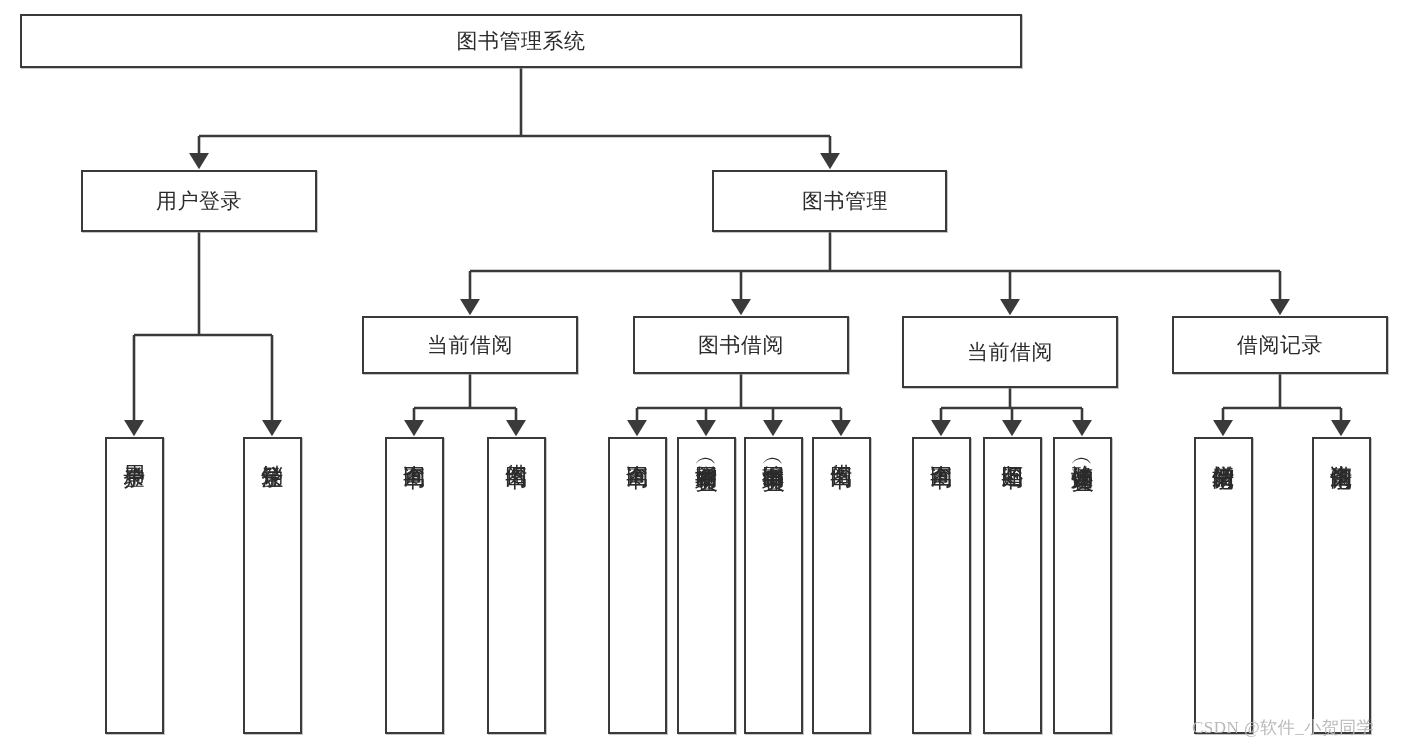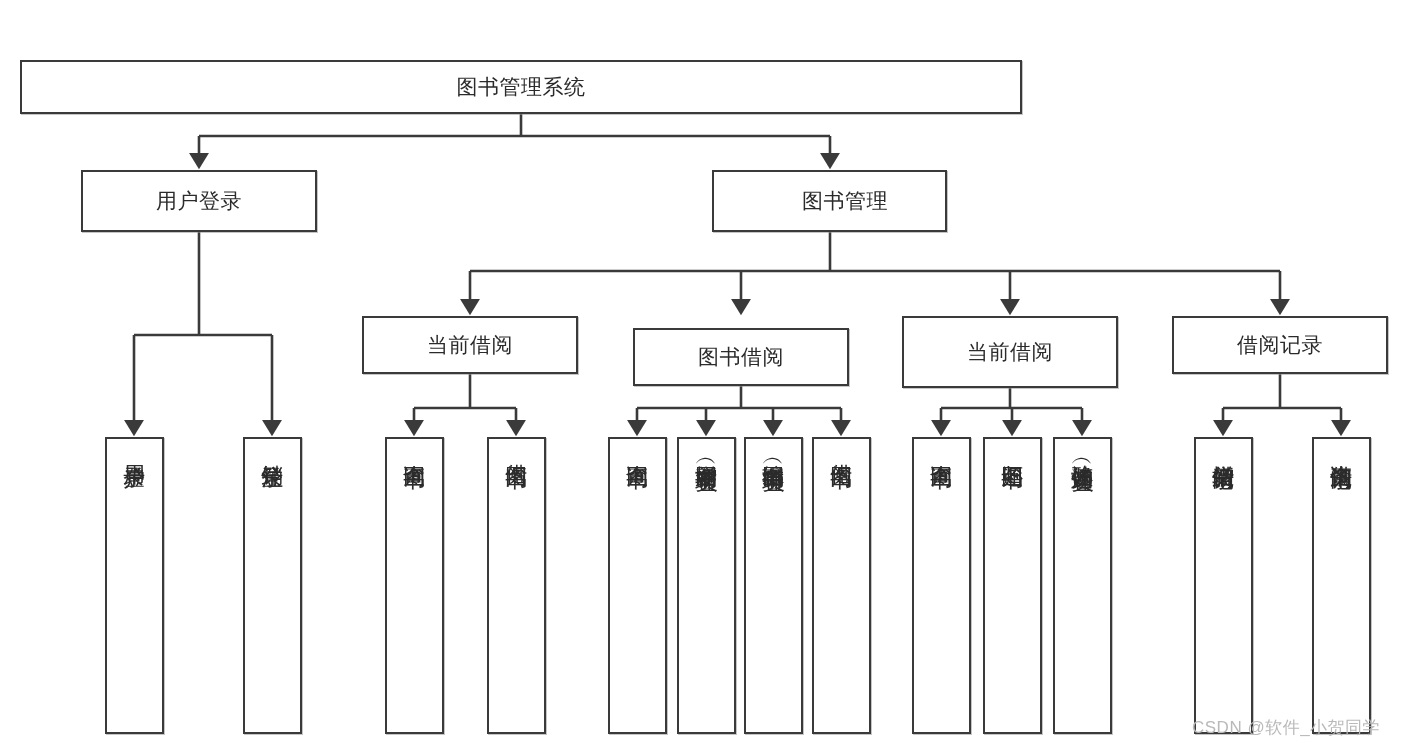--- a/index.html
+++ b/index.html
@@ -60,21 +60,21 @@
     letter-spacing: 1px;
   }
   #watermark {
     position: absolute;
     left: 1192px;
     top: 716px;
     font-size: 17px;
     color: #b9b9b9;
     white-space: nowrap;
     letter-spacing: 0.5px;
-    font-family: Liberation Sans, sans-serif;
+    font-family: Liberation Serif, serif;
   }
 </style>
 </head>
 <body>
 
 <div id="diagram-root">
 
   <svg id="edge-layer" viewBox="0 0 1405 747" width="1405" height="747" xmlns="http://www.w3.org/2000/svg">
     <defs>
       <marker id="arrowhead" markerWidth="9" markerHeight="9" refX="3.2" refY="4.5" orient="auto" markerUnits="strokeWidth">
@@ -112,33 +112,33 @@
         <line x1="1012" y1="408" x2="1012" y2="428" marker-end="url(#arrowhead)"></line>
         <line x1="1082" y1="408" x2="1082" y2="428" marker-end="url(#arrowhead)"></line>
         <line x1="1280" y1="374" x2="1280" y2="408"></line>
         <line x1="1223" y1="408" x2="1341" y2="408"></line>
         <line x1="1223" y1="408" x2="1223" y2="428" marker-end="url(#arrowhead)"></line>
         <line x1="1341" y1="408" x2="1341" y2="428" marker-end="url(#arrowhead)"></line>
       </g>
   </svg>
 
   <div id="nodes-layer">
-      <div class="node horizontal" style="left: 20px; top: 14px; width: 1002px; height: 54px; margin-top: 46px;">
+      <div class="node horizontal" style="left: 20px; top: 14px; width: 1002px; height: 54px;">
         <span class="node-label">图书管理系统</span>
       </div>
       <div class="node horizontal" style="left: 81px; top: 170px; width: 236px; height: 62px;">
         <span class="node-label">用户登录</span>
       </div>
       <div class="node horizontal" style="left: 712px; top: 170px; width: 235px; height: 62px; padding-left: 31px;">
         <span class="node-label">图书管理</span>
       </div>
       <div class="node horizontal" style="left: 362px; top: 316px; width: 216px; height: 58px;">
         <span class="node-label">当前借阅</span>
       </div>
-      <div class="node horizontal" style="left: 633px; top: 328px; width: 216px; height: 58px;">
+      <div class="node horizontal" style="left: 633px; top: 316px; width: 216px; height: 58px;">
         <span class="node-label">图书借阅</span>
       </div>
       <div class="node horizontal" style="left: 902px; top: 316px; width: 216px; height: 72px;">
         <span class="node-label">当前借阅</span>
       </div>
       <div class="node horizontal" style="left: 1172px; top: 316px; width: 216px; height: 58px;">
         <span class="node-label">借阅记录</span>
       </div>
       <div class="node vertical" style="left: 105px; top: 437px; width: 59px; height: 297px;">
         <span class="node-label">用户登录</span>

